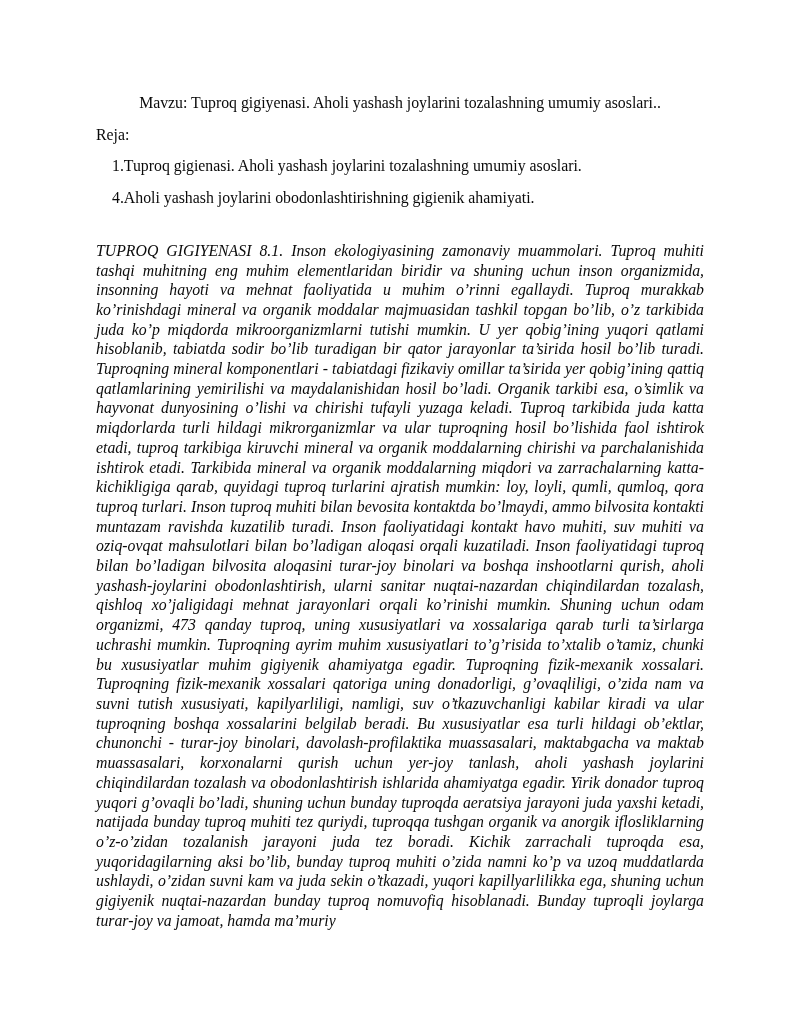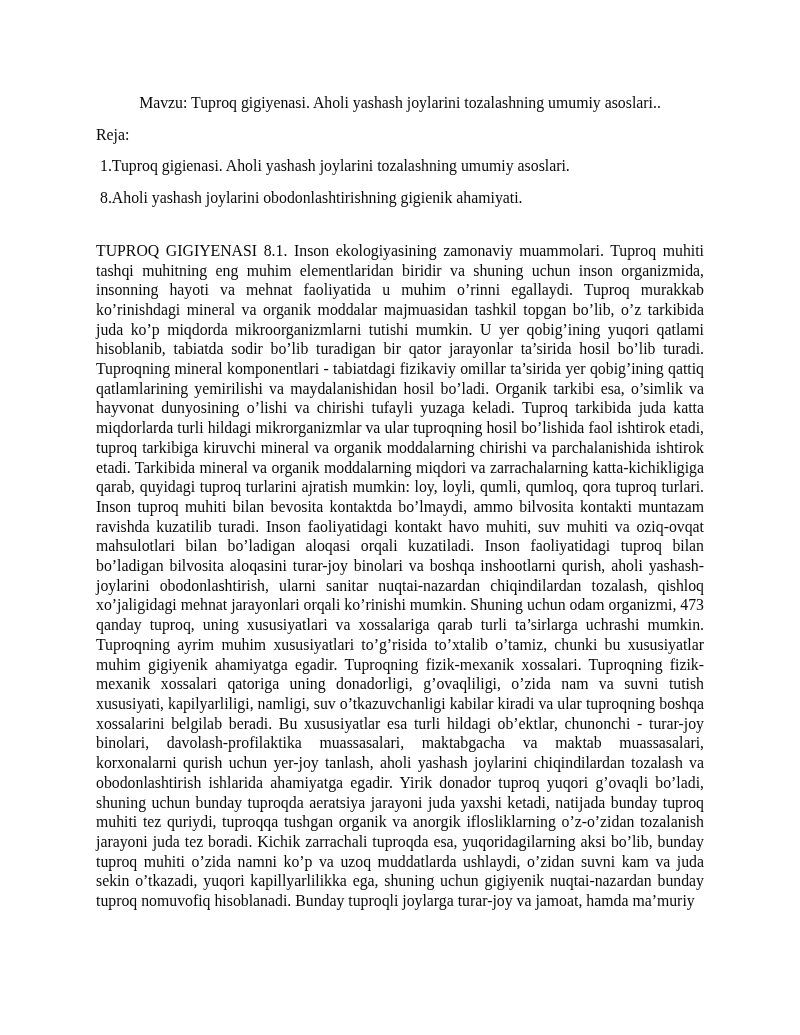--- a/index.html
+++ b/index.html
@@ -23,34 +23,35 @@
   .title {
     text-align: center;
     margin: 0 0 12px 0;
   }
   .plan-heading {
     text-align: left;
     margin: 0 0 12px 0;
   }
   .plan-item {
     text-align: justify;
-    margin: 0 0 12px 4px;
+    margin: 0 0 12px 16px;
   }
   .body-paragraph {
     text-align: justify;
     margin: 33px 0 0 0;
+    font-style: italic;
   }
 </style>
 </head>
 <body>
 
 <div class="page">
   <p class="title">Mavzu: Tuproq gigiyenasi. Aholi yashash joylarini tozalashning umumiy asoslari..</p>
 
   <p class="plan-heading">Reja:</p>
 
   <p class="plan-item">1.Tuproq gigienasi. Aholi yashash joylarini tozalashning umumiy asoslari.</p>
 
-  <p class="plan-item">8.Aholi yashash joylarini obodonlashtirishning gigienik ahamiyati.</p>
+  <p class="plan-item">4.Aholi yashash joylarini obodonlashtirishning gigienik ahamiyati.</p>
 
 
   <p class="body-paragraph">TUPROQ GIGIYENASI 8.1. Inson ekologiyasining zamonaviy muammolari. Tuproq muhiti tashqi muhitning eng muhim elementlaridan biridir va shuning uchun inson organizmida, insonning hayoti va mehnat faoliyatida u muhim o’rinni egallaydi. Tuproq murakkab ko’rinishdagi mineral va organik moddalar majmuasidan tashkil topgan bo’lib, o’z tarkibida juda ko’p miqdorda mikroorganizmlarni tutishi mumkin. U yer qobig’ining yuqori qatlami hisoblanib, tabiatda sodir bo’lib turadigan bir qator jarayonlar ta’sirida hosil bo’lib turadi. Tuproqning mineral komponentlari - tabiatdagi fizikaviy omillar ta’sirida yer qobig’ining qattiq qatlamlarining yemirilishi va maydalanishidan hosil bo’ladi. Organik tarkibi esa, o’simlik va hayvonat dunyosining o’lishi va chirishi tufayli yuzaga keladi. Tuproq tarkibida juda katta miqdorlarda turli hildagi mikrorganizmlar va ular tuproqning hosil bo’lishida faol ishtirok etadi, tuproq tarkibiga kiruvchi mineral va organik moddalarning chirishi va parchalanishida ishtirok etadi. Tarkibida mineral va organik moddalarning miqdori va zarrachalarning katta-kichikligiga qarab, quyidagi tuproq turlarini ajratish mumkin: loy, loyli, qumli, qumloq, qora tuproq turlari. Inson tuproq muhiti bilan bevosita kontaktda bo’lmaydi, ammo bilvosita kontakti muntazam ravishda kuzatilib turadi. Inson faoliyatidagi kontakt havo muhiti, suv muhiti va oziq-ovqat mahsulotlari bilan bo’ladigan aloqasi orqali kuzatiladi. Inson faoliyatidagi tuproq bilan bo’ladigan bilvosita aloqasini turar-joy binolari va boshqa inshootlarni qurish, aholi yashash-joylarini obodonlashtirish, ularni sanitar nuqtai-nazardan chiqindilardan tozalash, qishloq xo’jaligidagi mehnat jarayonlari orqali ko’rinishi mumkin. Shuning uchun odam organizmi, 473 qanday tuproq, uning xususiyatlari va xossalariga qarab turli ta’sirlarga uchrashi mumkin. Tuproqning ayrim muhim xususiyatlari to’g’risida to’xtalib o’tamiz, chunki bu xususiyatlar muhim gigiyenik ahamiyatga egadir. Tuproqning fizik-mexanik xossalari. Tuproqning fizik-mexanik xossalari qatoriga uning donadorligi, g’ovaqliligi, o’zida nam va suvni tutish xususiyati, kapilyarliligi, namligi, suv o’tkazuvchanligi kabilar kiradi va ular tuproqning boshqa xossalarini belgilab beradi. Bu xususiyatlar esa turli hildagi ob’ektlar, chunonchi - turar-joy binolari, davolash-profilaktika muassasalari, maktabgacha va maktab muassasalari, korxonalarni qurish uchun yer-joy tanlash, aholi yashash joylarini chiqindilardan tozalash va obodonlashtirish ishlarida ahamiyatga egadir. Yirik donador tuproq yuqori g’ovaqli bo’ladi, shuning uchun bunday tuproqda aeratsiya jarayoni juda yaxshi ketadi, natijada bunday tuproq muhiti tez quriydi, tuproqqa tushgan organik va anorgik iflosliklarning o’z-o’zidan tozalanish jarayoni juda tez boradi. Kichik zarrachali tuproqda esa, yuqoridagilarning aksi bo’lib, bunday tuproq muhiti o’zida namni ko’p va uzoq muddatlarda ushlaydi, o’zidan suvni kam va juda sekin o’tkazadi, yuqori kapillyarlilikka ega, shuning uchun gigiyenik nuqtai-nazardan bunday tuproq nomuvofiq hisoblanadi. Bunday tuproqli joylarga turar-joy va jamoat, hamda ma’muriy</p>
 </div>
 
 </body></html>

